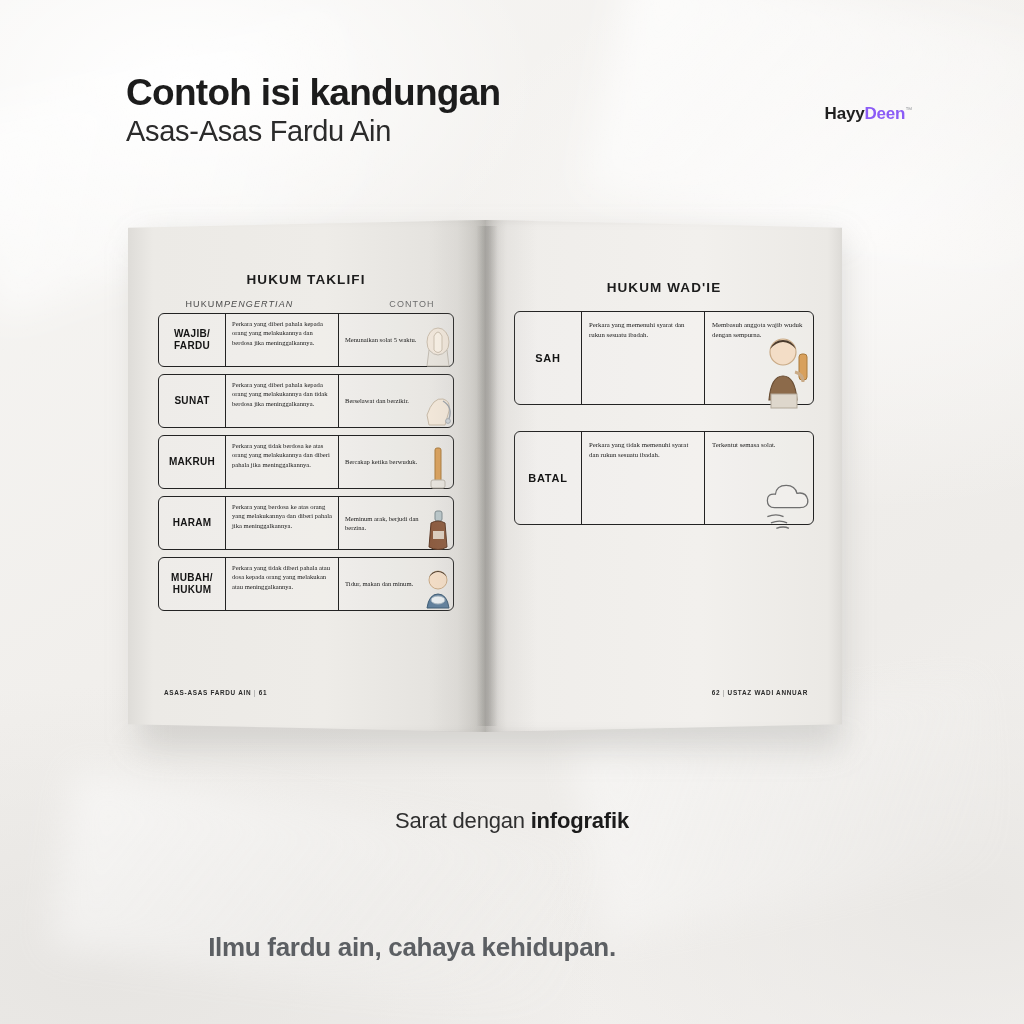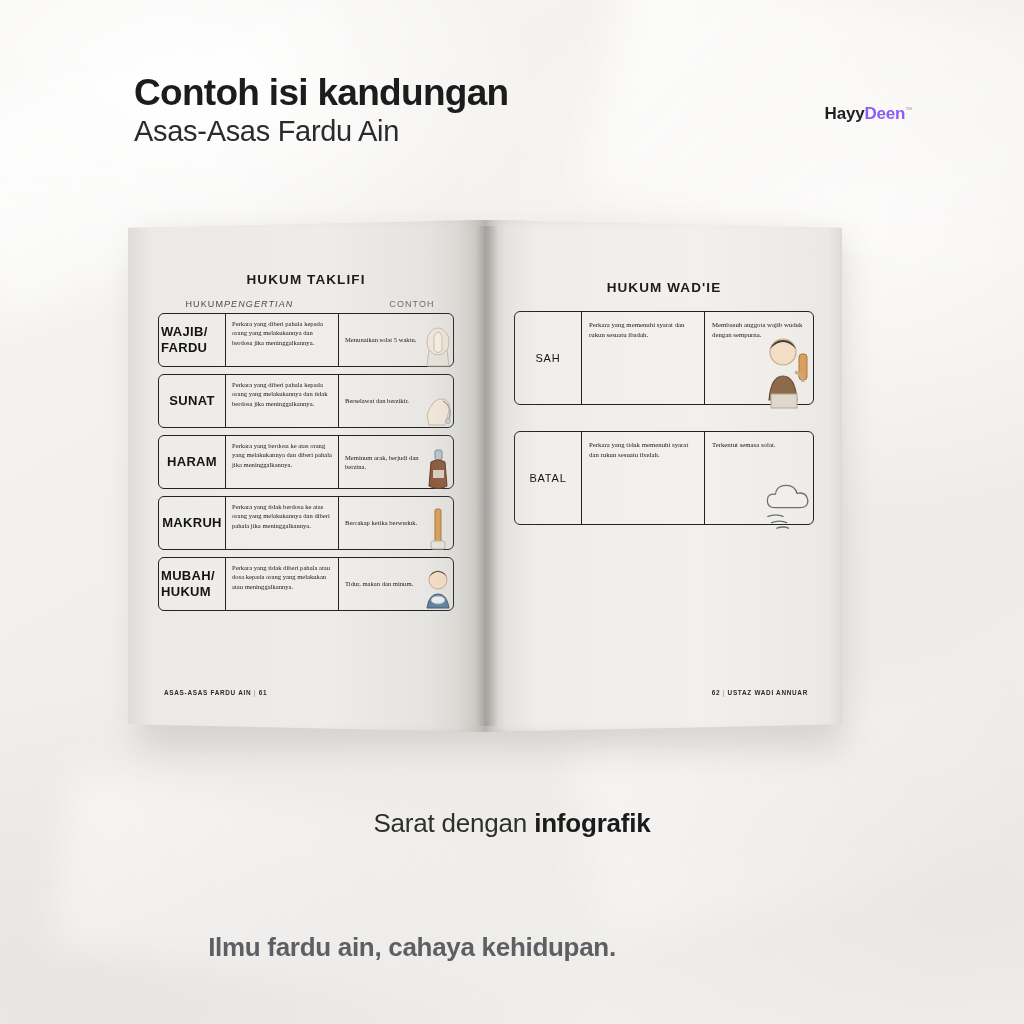--- a/index.html
+++ b/index.html
@@ -35,21 +35,20 @@
   .fold2 { right: -60px; top: 0px; width: 480px; height: 240px; transform: rotate(12deg); }
   .fold3 { left: 60px; bottom: 40px; width: 520px; height: 180px; transform: rotate(8deg); opacity: .7; }
   .fold4 { right: 20px; bottom: 120px; width: 420px; height: 200px; transform: rotate(-10deg); opacity: .6; }
 
   
   .header {
     position: absolute;
     left: 126px;
     top: 72px;
     width: 640px;
-    margin-left: 8px;
   }
   .header h1 {
     margin: 0;
     font-size: 37px;
     font-weight: bold;
     letter-spacing: -0.7px;
     color: #1c1c1c;
     line-height: 1.12;
   }
   .header h2 {
@@ -164,22 +163,22 @@
     min-height: 52px;
     position: relative;
     overflow: visible;
   }
   .cell-hukum {
     width: 62px;
     border-right: 1.2px solid #232323;
     display: flex;
     align-items: center;
     justify-content: center;
-    text-align: left;
-    font-size: 13px;
+    text-align: center;
+    font-size: 10px;
     font-weight: bold;
     letter-spacing: 0.3px;
     line-height: 1.25;
     color: #141414;
     padding: 2px;
   }
   .cell-peng {
     flex: 1;
     border-right: 1.2px solid #232323;
     padding: 5px 6px;
@@ -213,21 +212,21 @@
     position: relative;
     background: rgba(255,255,255,0.10);
   }
   .rb-label {
     width: 66px;
     border-right: 1.2px solid #232323;
     display: flex;
     align-items: center;
     justify-content: center;
     font-size: 11px;
-    font-weight: normal;
+    font-weight: bold;
     letter-spacing: 0.8px;
     color: #141414;
   }
   .rb-def {
     width: 108px;
     border-right: 1.2px solid #232323;
     padding: 8px 7px;
     font-size: 6.8px;
     line-height: 1.5;
     color: #1a1a1a;
@@ -255,21 +254,21 @@
   .fl-right { right: 34px; }
   .fl-sep { color: #8a8a8a; font-weight: normal; }
 
   
   .caption1 {
     position: absolute;
     top: 808px;
     left: 0;
     width: 1024px;
     text-align: center;
-    font-size: 26px;
+    font-size: 22px;
     color: #2f2f2f;
     letter-spacing: -0.2px;
   }
   .caption1 b { font-weight: bold; color: #1b1b1b; }
   .caption2 {
     position: absolute;
     top: 932px;
     left: 0;
     width: 824px;
     text-align: center;
@@ -331,40 +330,40 @@
           <span>Berselawat dan berzikir.</span>
           <svg class="fig" viewBox="0 0 42 50">
             <path d="M10 34 q6 -18 16 -16 q8 2 6 12 l-4 14 h-16 z" fill="#f2e7d9" stroke="#c6b9a7" stroke-width="1"></path>
             <path d="M26 20 q10 6 6 18" fill="none" stroke="#9aa1a8" stroke-width="1.4"></path>
             <circle cx="31" cy="40" r="2.4" fill="#cfd4d8" stroke="#9aa1a8" stroke-width="0.8"></circle>
           </svg>
         </div>
       </div>
 
       <div class="trow">
+        <div class="cell-hukum">MAKRUH</div>
+        <div class="cell-peng">Perkara yang tidak berdosa ke atas orang yang melakukannya dan diberi pahala jika meninggalkannya.</div>
+        <div class="cell-contoh">
+          <span>Bercakap ketika berwuduk.</span>
+          <svg class="fig" viewBox="0 0 42 50">
+            <rect x="18" y="6" width="6" height="34" rx="2" fill="#d8a05c" stroke="#a97a3c" stroke-width="1"></rect>
+            <rect x="14" y="38" width="14" height="8" rx="2" fill="#e7e4de" stroke="#b9b4aa" stroke-width="1"></rect>
+          </svg>
+        </div>
+      </div>
+
+      <div class="trow">
         <div class="cell-hukum">HARAM</div>
         <div class="cell-peng">Perkara yang berdosa ke atas orang yang melakukannya dan diberi pahala jika meninggalkannya.</div>
         <div class="cell-contoh">
           <span>Meminum arak, berjudi dan berzina.</span>
           <svg class="fig" viewBox="0 0 42 50">
             <rect x="18" y="8" width="7" height="10" rx="2" fill="#b9c6c9" stroke="#7f8b8f" stroke-width="1"></rect>
             <path d="M14 20 q7 -4 14 0 l2 24 q-9 5 -18 0 z" fill="#8c5b3f" stroke="#5d3a26" stroke-width="1"></path>
             <rect x="16" y="28" width="11" height="8" fill="#eae3d6" opacity="0.85"></rect>
-          </svg>
-        </div>
-      </div>
-
-      <div class="trow">
-        <div class="cell-hukum">MAKRUH</div>
-        <div class="cell-peng">Perkara yang tidak berdosa ke atas orang yang melakukannya dan diberi pahala jika meninggalkannya.</div>
-        <div class="cell-contoh">
-          <span>Bercakap ketika berwuduk.</span>
-          <svg class="fig" viewBox="0 0 42 50">
-            <rect x="18" y="6" width="6" height="34" rx="2" fill="#d8a05c" stroke="#a97a3c" stroke-width="1"></rect>
-            <rect x="14" y="38" width="14" height="8" rx="2" fill="#e7e4de" stroke="#b9b4aa" stroke-width="1"></rect>
           </svg>
         </div>
       </div>
 
       <div class="trow">
         <div class="cell-hukum">MUBAH/ HUKUM</div>
         <div class="cell-peng">Perkara yang tidak diberi pahala atau dosa kepada orang yang melakukan atau meninggalkannya.</div>
         <div class="cell-contoh">
           <span>Tidur, makan dan minum.</span>
           <svg class="fig" viewBox="0 0 42 50">

